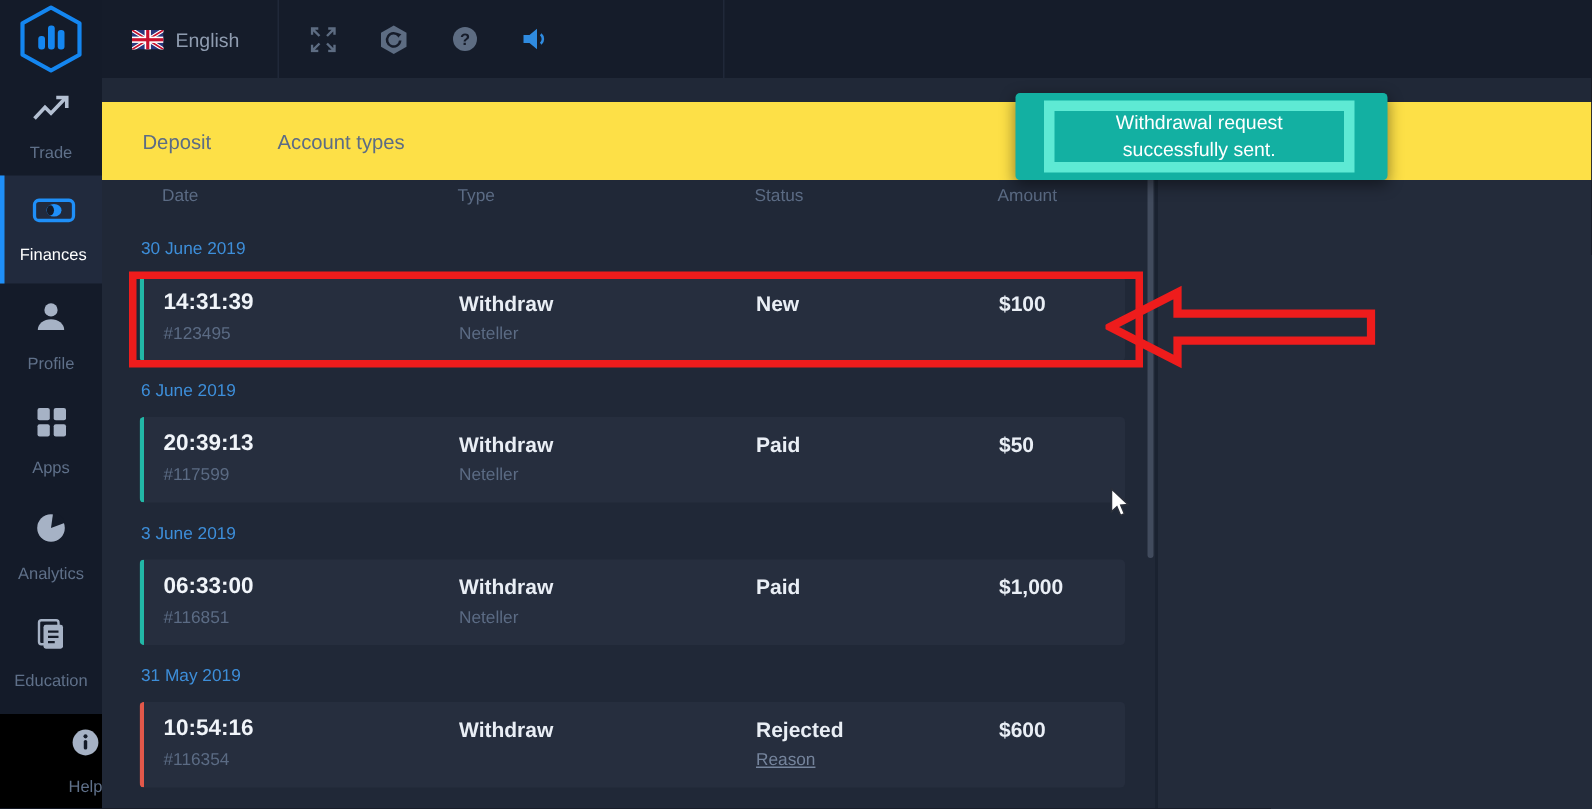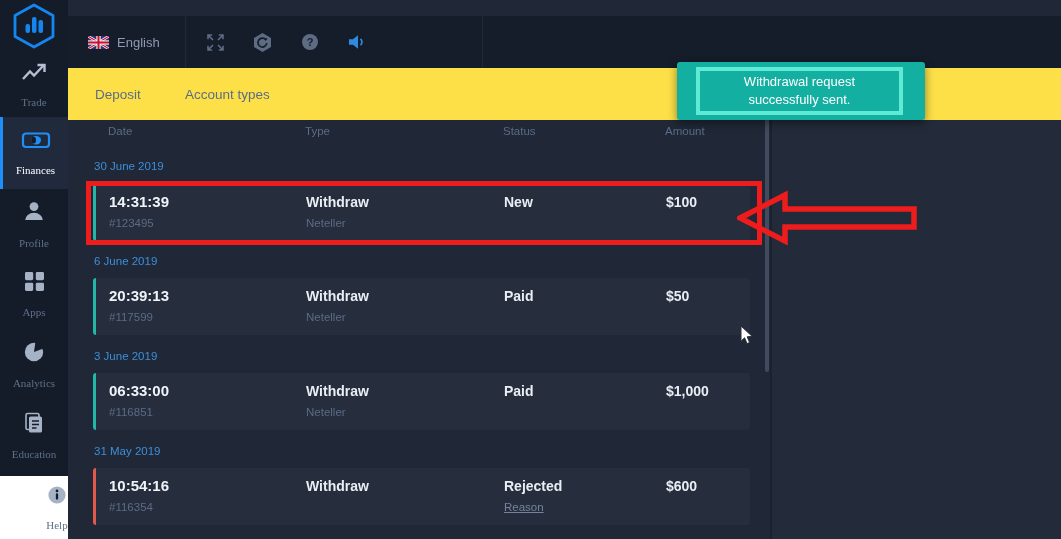--- a/index.html
+++ b/index.html
@@ -6,29 +6,29 @@
   html,body { width:1061px; height:539px; overflow:hidden; background:#10151f;
               font-family:"Liberation Sans", sans-serif; }
   .screen { position:relative; width:1061px; height:539px; background:#202837; overflow:hidden; }
   .dots { background-image:radial-gradient(rgba(130,150,180,0.055) 1px, transparent 1px);
           background-size:4px 4px; }
 
   
   .sidebar { position:absolute; left:0; top:0; width:68px; height:539px; background:#141b29; z-index:5; }
   .logo { position:absolute; left:12px; top:3px; width:44px; height:46px; }
   .nav-item { position:absolute; left:0; width:68px; display:flex; flex-direction:column;
-              align-items:center; justify-content:center; gap:14px; cursor:pointer;font-family:Liberation Serif, serif; }
+              align-items:center; justify-content:center; gap:14px; cursor:pointer; }
   .nav-label { font-size:11px; color:#5f7089; }
   .nav-item.active { background:#212a3d; border-left:3px solid #1f8ff8; }
   .nav-item.active .nav-label { color:#ffffff; }
-  .nav-item.help-bg { background:#ffffff;padding-left:46px; }
+  .nav-item.help-bg { background:#000000;padding-left:46px; }
   .nav-ic { display:flex; align-items:center; justify-content:center; }
 
   
-  .topbar { position:absolute; left:68px; top:16px; width:993px; height:52px; background:#151c2a; z-index:4; }
+  .topbar { position:absolute; left:68px; top:0; width:993px; height:52px; background:#151c2a; z-index:4; }
   .topbar .vd { position:absolute; top:0; width:1px; height:52px; background:#202839; }
   .lang { position:absolute; left:20px; top:0; height:52px; display:flex; align-items:center; gap:8px; cursor:pointer; }
   .lang-label { font-size:13px; color:#8f9cb0; }
   .tb-ic { position:absolute; top:0; height:52px; display:flex; align-items:center; cursor:pointer; }
   .livechat { position:absolute; left:337px; top:0; height:52px; display:flex; align-items:center; gap:7px; cursor:pointer; }
   .livechat-label { font-size:13px; color:#8f9cb0; }
 
   
   .tabbar { position:absolute; left:68px; top:68px; width:993px; height:52px; background:#fde047; z-index:3; }
   .tab { position:absolute; top:0; height:52px; display:flex; align-items:center;
@@ -54,21 +54,21 @@
   
   .rightpanel { position:absolute; left:772px; top:104px; width:289px; height:435px; background:#232b3a; z-index:1; }
   .vdivider { position:absolute; left:770px; top:104px; width:2px; height:435px; background:#1a2230; z-index:2; }
   .scrollbar { position:absolute; left:765px; top:112px; width:4px; height:260px;
                background:#414b5d; border-radius:2px; z-index:6; cursor:pointer; }
 
   
   .toast { position:absolute; left:677px; top:62px; width:248px; height:58px; background:#13b0a2;
            border-radius:3px; box-shadow:0 3px 10px rgba(0,0,0,.45); z-index:40; }
   .toast-anno { position:absolute; left:19px; top:5px; width:207px; height:48px;
-                border:4px solid #5eead4; display:flex; align-items:center; justify-content:center; }
+                border:7px solid #5eead4; display:flex; align-items:center; justify-content:center; }
   .toast-msg { font-size:13px; color:#ffffff; text-align:center; line-height:1.35; width:180px; }
 
   
   .row-anno { position:absolute; left:86px; top:181px; width:676px; height:64px;
               border:5px solid #ee1c1c; z-index:50; pointer-events:none; }
   .arrow-anno { position:absolute; left:737px; top:190px; z-index:50; pointer-events:none; }
   .cursor { position:absolute; left:740px; top:325px; z-index:60; pointer-events:none; }
 </style>
 </head>
 <body>

